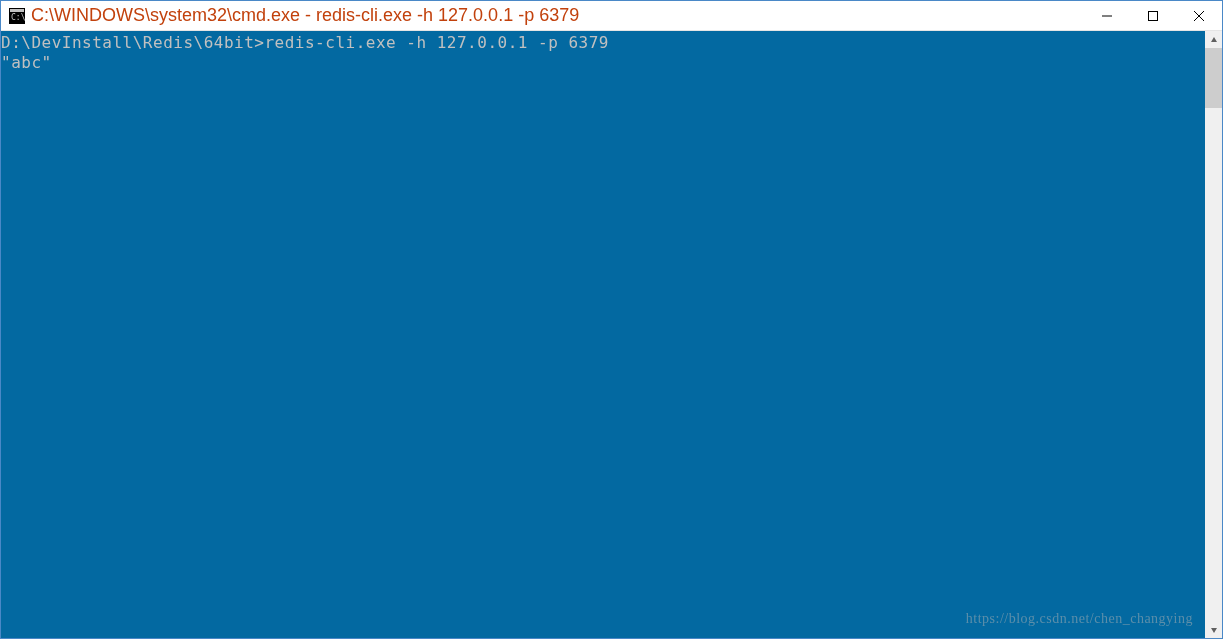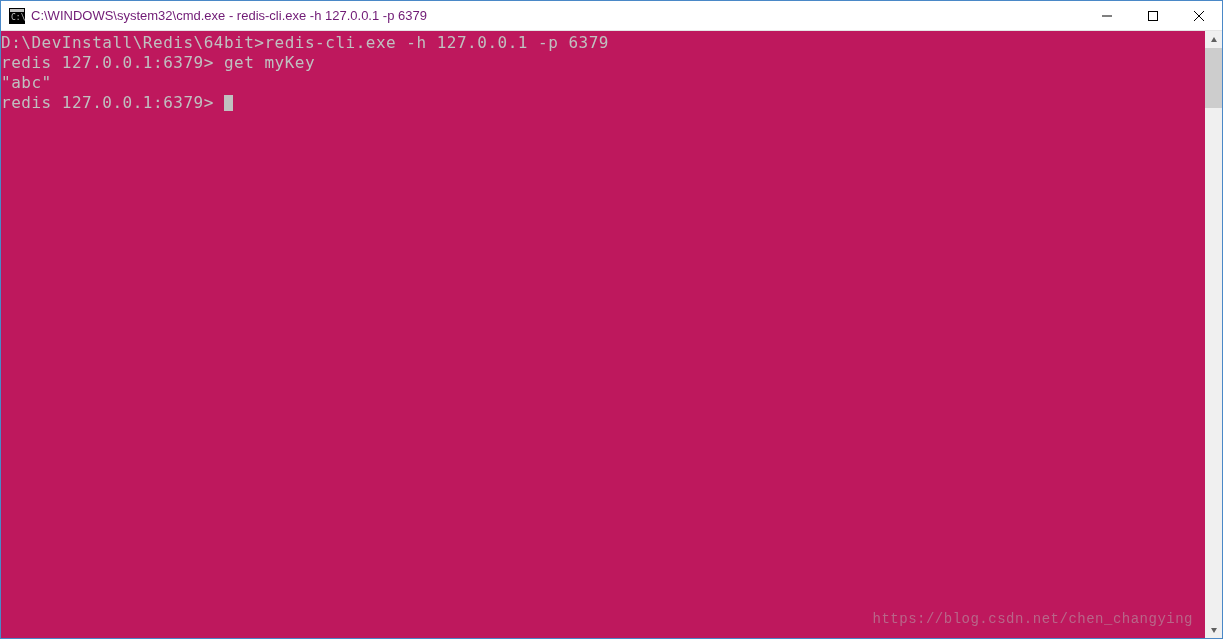--- a/index.html
+++ b/index.html
@@ -32,22 +32,22 @@
       flex-shrink: 0;
     }
     .titlebar-icon {
       width: 16px;
       height: 16px;
       margin-left: 8px;
       margin-right: 6px;
       flex-shrink: 0;
     }
     .titlebar-title {
-      font-size: 13px;
-      color: #701a75;
+      font-size: 18px;
+      color: #c2410c;
       flex: 1;
       white-space: nowrap;
       overflow: hidden;
     }
     .window-controls {
       display: flex;
       height: 100%;
     }
     .win-btn {
       width: 46px;
@@ -64,21 +64,21 @@
       height: 10px;
     }
     .terminal-area {
       flex: 1;
       display: flex;
       background: #000;
       min-height: 0;
     }
     .terminal {
       flex: 1;
-      background: #be185d;
+      background: #0369a1;
       color: #c0c0c0;
       font-family: "NSimSun", "SimSun", "Consolas", monospace;
       font-size: 16px;
       line-height: 20px;
       padding: 2px 0 17px 0;
       white-space: pre;
       overflow: hidden;
       letter-spacing: 0.5px;
     }
     .terminal .line {
@@ -125,21 +125,21 @@
       right: 0;
       height: 60px;
       background: #cdcdcd;
     }
     .watermark {
       position: absolute;
       bottom: 12px;
       right: 30px;
       color: rgba(180,180,180,0.5);
       font-size: 14px;
-      font-family: Liberation Mono, monospace;
+      font-family: Liberation Serif, serif;
       pointer-events: none;
       letter-spacing: 0.5px;
     }
   </style>
 </head>
 <body>
 
 <div class="window">
   <div class="titlebar">
     <span class="titlebar-icon">
@@ -164,21 +164,21 @@
       <button class="win-btn close">
         <svg viewBox="0 0 10 10">
             <line x1="0" y1="0" x2="10" y2="10" stroke="#000" stroke-width="1"></line>
             <line x1="10" y1="0" x2="0" y2="10" stroke="#000" stroke-width="1"></line>
           </svg>
       </button>
     </div>
   </div>
 
   <div class="terminal-area">
-    <div class="terminal" id="terminal"><span class="line">D:\DevInstall\Redis\64bit&gt;redis-cli.exe -h 127.0.0.1 -p 6379</span><span class="line">redis 127.0.0.1:6379&gt; get myKey</span><span class="line">"abc"</span><span class="line">redis 127.0.0.1:6379&gt; <span class="cursor"></span></span></div>
+    <div class="terminal" id="terminal"><span class="line">D:\DevInstall\Redis\64bit&gt;redis-cli.exe -h 127.0.0.1 -p 6379</span><span class="line">"abc"</span></div>
     <div class="scrollbar">
       <button class="scroll-btn">
         <svg viewBox="0 0 8 8">
             <polygon points="4,1 7,6 1,6"></polygon>
           </svg>
       </button>
       <div class="scroll-track">
         <div class="scroll-thumb"></div>
       </div>
       <button class="scroll-btn">

